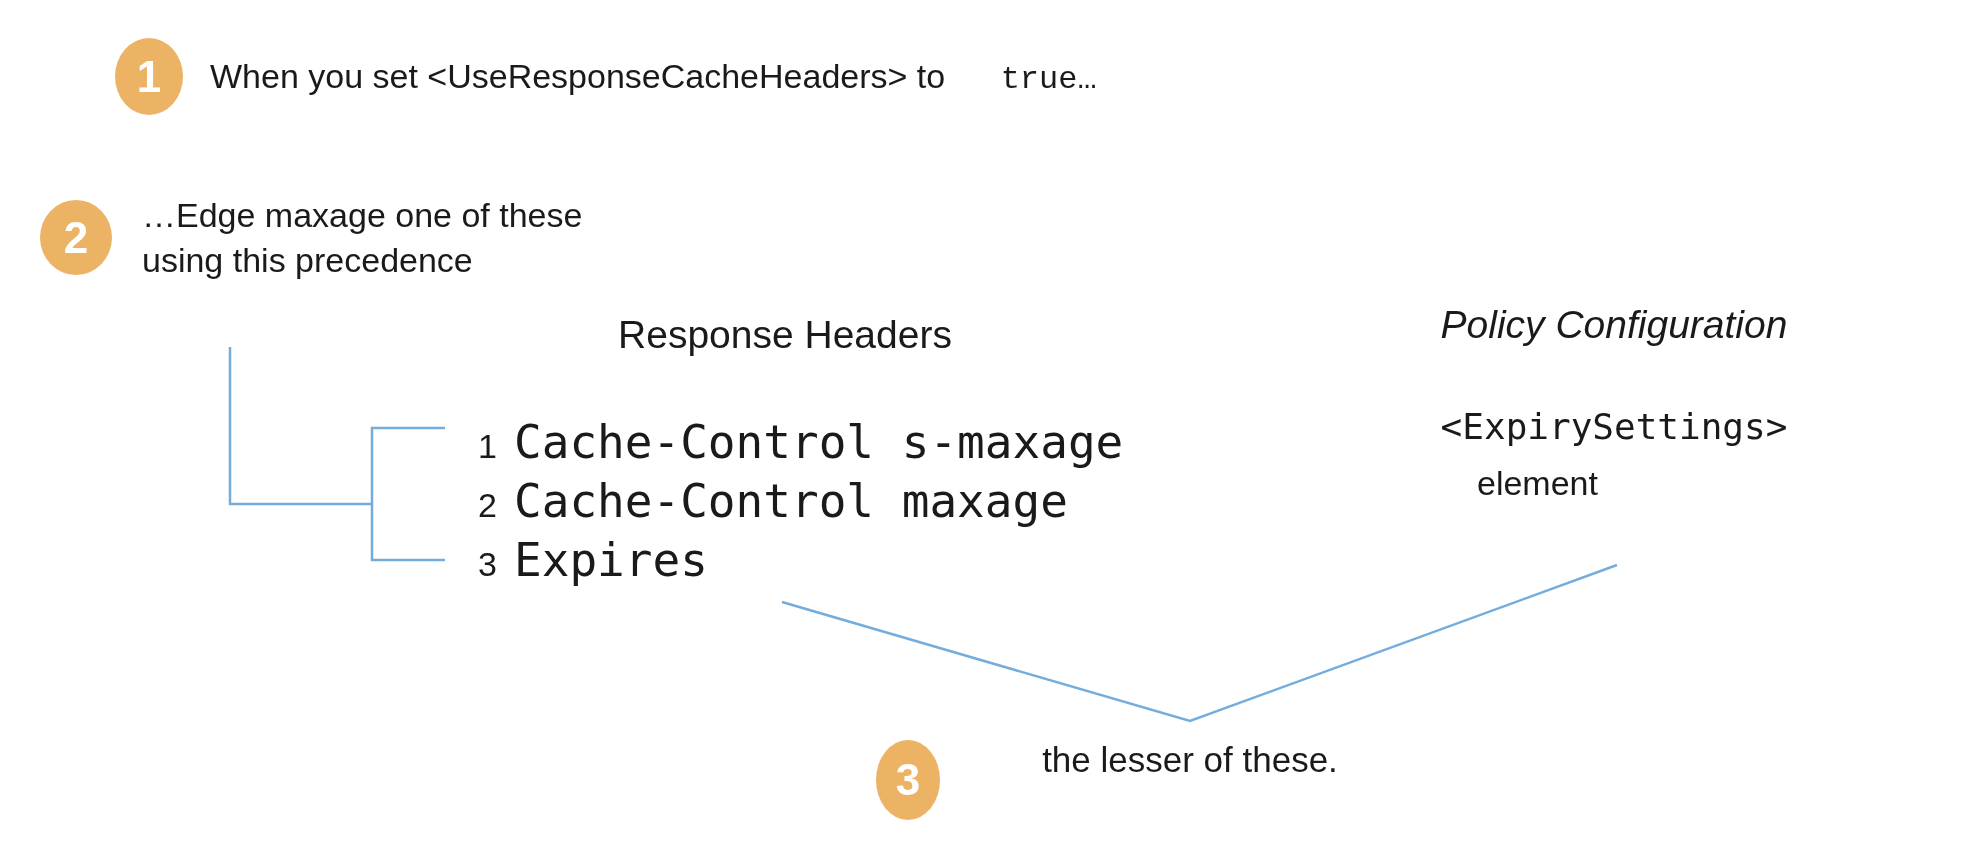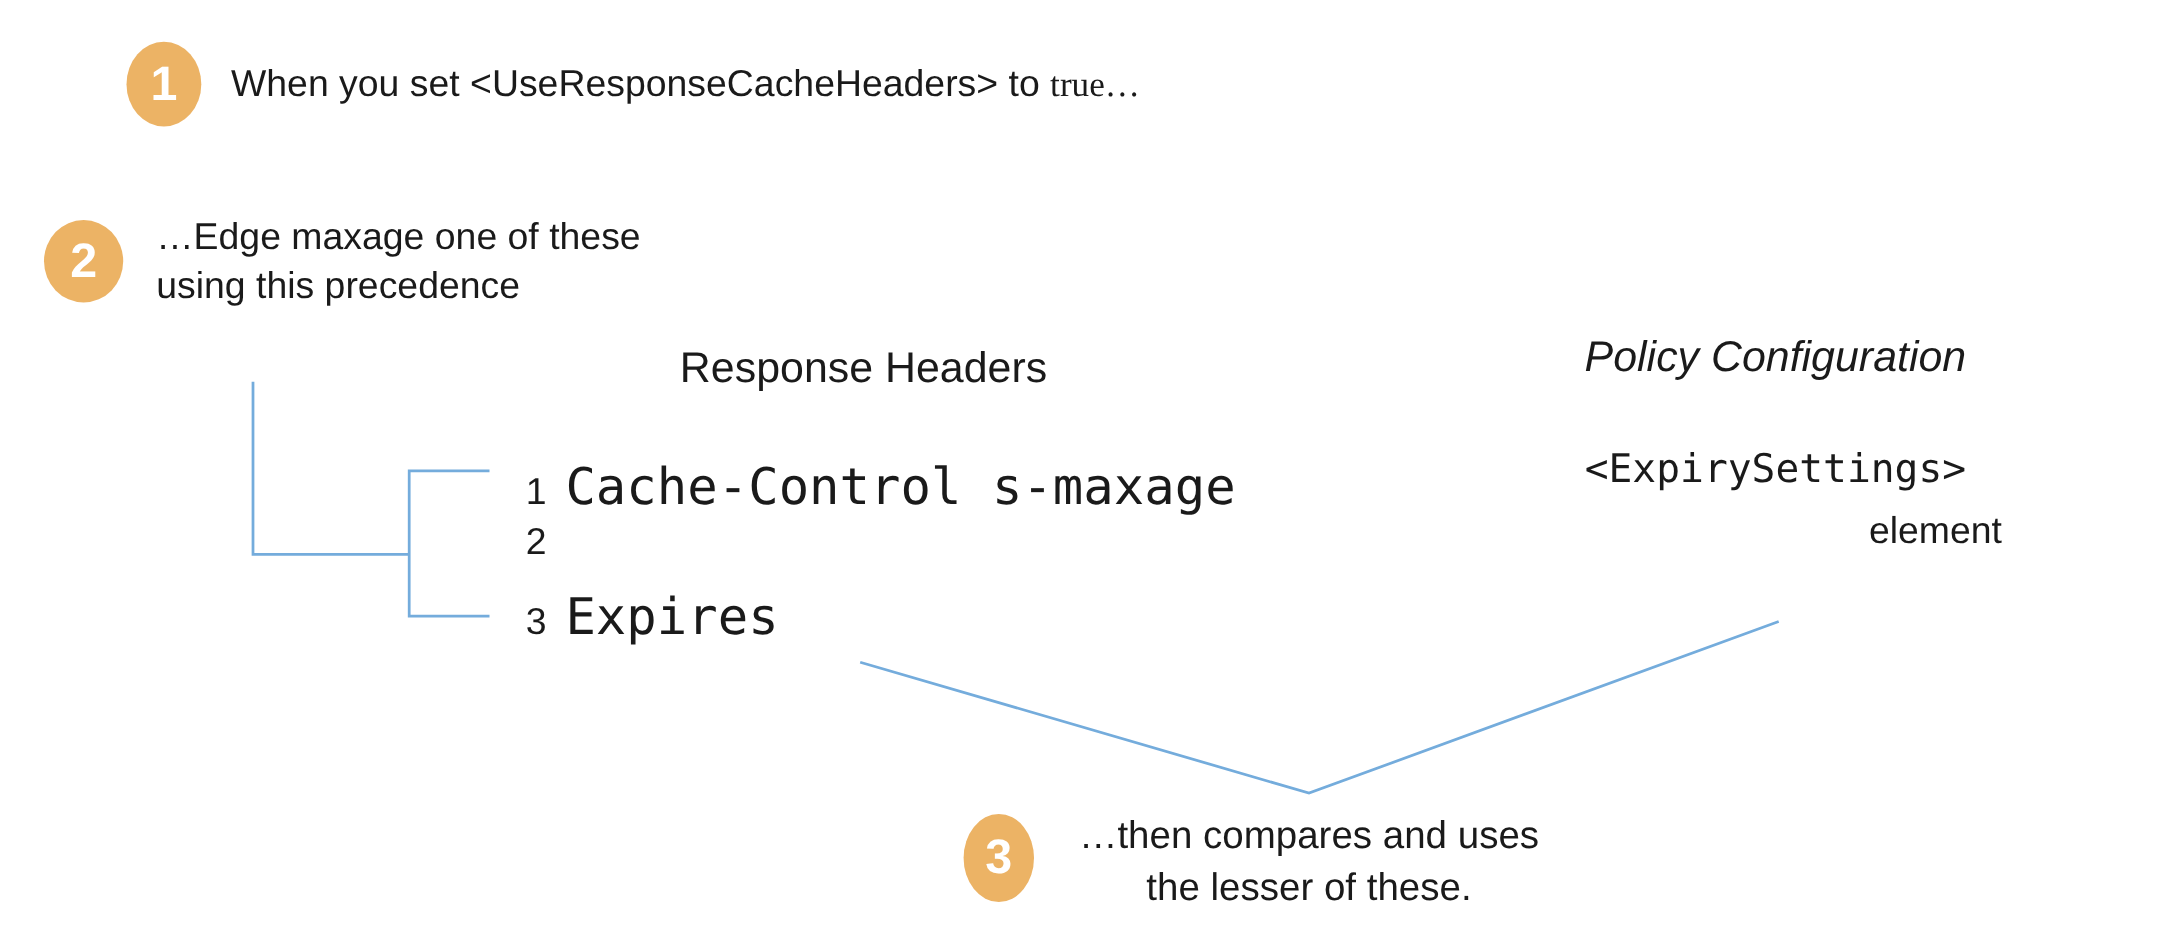--- a/index.html
+++ b/index.html
@@ -44,21 +44,21 @@
     font-weight: bold;
     line-height: 1;
   }
   .sans { font-family: "Liberation Sans", sans-serif; }
 
   .step1-badge { left: 115px; top: 38px; width: 68px; height: 77px; }
   .step1-text {
     position: absolute; left: 210px; top: 56px;
     font-size: 34px; line-height: 40px; white-space: nowrap;
   }
-  .step1-text .code { font-family: Liberation Serif, serif; font-size: 32px; }
+  .step1-text .code { font-family: Liberation Mono, monospace; font-size: 32px; margin-left: 46px; }
 
   .step2-badge { left: 40px; top: 200px; width: 72px; height: 75px; }
   .step2-text {
     position: absolute; left: 142px; top: 193px;
     font-size: 34px; line-height: 45px; white-space: nowrap;
   }
 
   .rh-title {
     position: absolute; left: 545px; top: 313px; width: 480px;
     text-align: center; font-size: 39px; white-space: nowrap;
@@ -76,22 +76,22 @@
   .pc-title {
     position: absolute; left: 1394px; top: 303px; width: 440px;
     text-align: center; font-size: 39px; white-space: nowrap; font-style: italic;
   }
   .pc-code {
     position: absolute; left: 1394px; top: 406px; width: 440px;
     text-align: center; font-family: "DejaVu Sans Mono", monospace;
     font-size: 36px; white-space: nowrap;
   }
   .pc-element {
-    position: absolute; left: 1380px; top: 464px; width: 440px;
-    text-align: right; font-size: 34px; white-space: nowrap;
+    position: absolute; left: 1477px; top: 464px; width: 440px;
+    text-align: left; font-size: 34px; white-space: nowrap;
   }
 
   .step3-badge { left: 876px; top: 740px; width: 64px; height: 80px; }
   .step3-text {
     position: absolute; left: 950px; top: 736px; width: 480px;
     text-align: center; font-size: 35px; line-height: 47px;
   }
 </style>
 </head>
 <body>
@@ -120,31 +120,31 @@
   </div>
 
   <div class="rh-title">Response Headers</div>
 
   <div class="rh-row rh-row-1">
     <span class="rh-rank">1</span>
     <span class="rh-value">Cache-Control s-maxage</span>
   </div>
   <div class="rh-row rh-row-2">
     <span class="rh-rank">2</span>
+    <span class="rh-value">Cache-Control maxage</span>
   </div>
   <div class="rh-row rh-row-3">
     <span class="rh-rank">3</span>
     <span class="rh-value">Expires</span>
   </div>
 
   <div class="pc-title">Policy Configuration</div>
   <div class="pc-code">&lt;ExpirySettings&gt;</div>
   <div class="pc-element">element</div>
 
   <div class="badge step3-badge">
     <span class="num">3</span>
   </div>
   <div class="step3-text">
-    <div>…then compares and uses</div>
     <div>the lesser of these.</div>
   </div>
 
 </div>
 
 </body></html>

